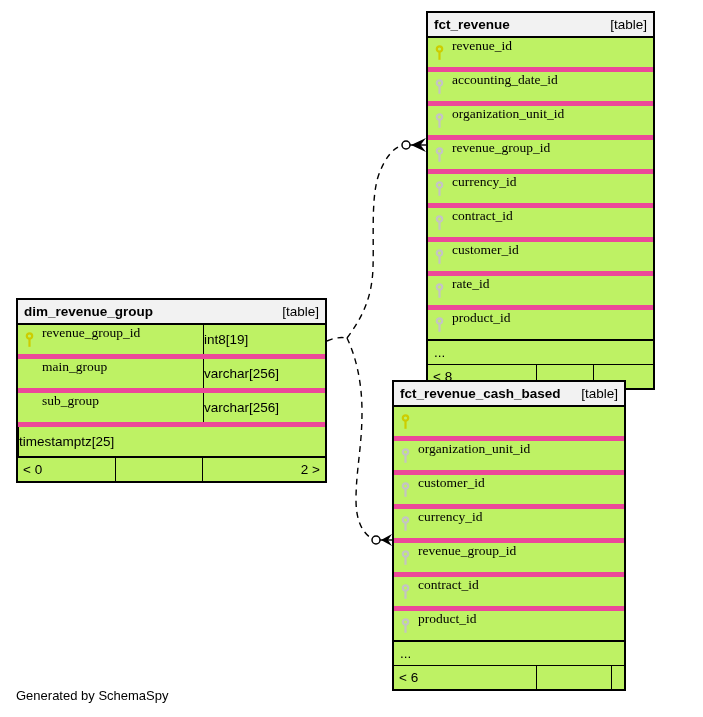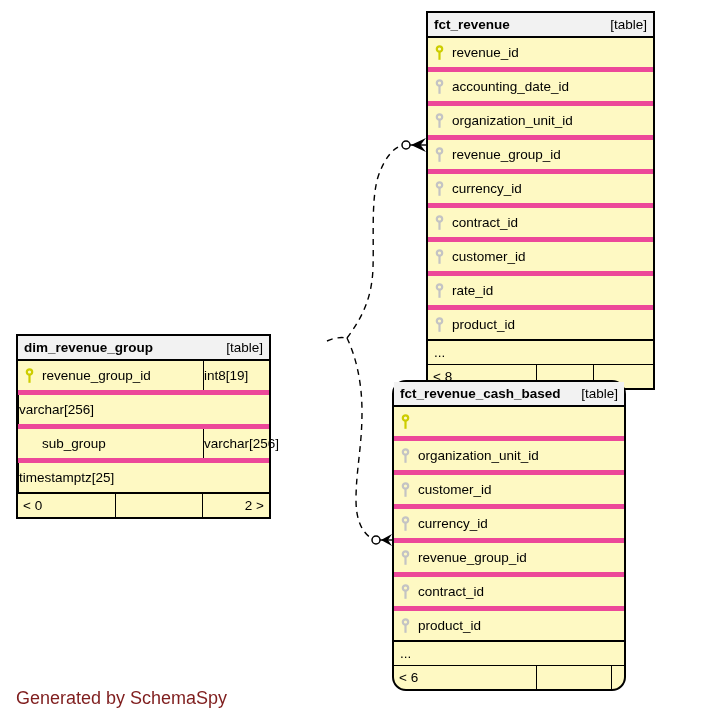--- a/index.html
+++ b/index.html
@@ -39,28 +39,28 @@
     stroke: #000;
     stroke-width: 1.5;
   }
   .rel-arrow {
     fill: #000;
     stroke: none;
   }
   .db-table {
     position: absolute;
     z-index: 2;
-    background: #fef9c3;
+    background: #bef264;
     border: 2px solid #000;
     font-size: 13.5px;
     box-sizing: border-box;
   }
   .t0 { left: 426px; top: 11px;  width: 229px; }
-  .t1 { left: 16px;  top: 298px; width: 255px; margin-top: 36px; }
-  .t2 { left: 392px; top: 380px; width: 234px; border-radius: 14px; }
+  .t1 { left: 16px;  top: 298px; width: 311px; }
+  .t2 { left: 392px; top: 380px; width: 234px; }
   .db-header {
     height: 23px;
     background: #f2f2f2;
     border-bottom: 2px solid #000;
     display: flex;
     align-items: center;
     justify-content: space-between;
     padding: 0 6px;
   }
   .tname { font-weight: bold; }
@@ -75,23 +75,23 @@
     width: 15px;
     margin-left: 7px;
     display: inline-flex;
     align-items: center;
     justify-content: flex-start;
     flex: 0 0 auto;
   }
   .col-name { padding-left: 2px; white-space: nowrap; }
   .cell-name {
     display: flex;
-    align-items: center;
     height: 100%;
     flex: 1;
+    font-family: Liberation Serif, serif;
   }
   .t1 .cell-name { flex: 0 0 185px; width: 185px; }
   .cell-type {
     flex: 1;
     height: 100%;
     border-left: 1px solid #000;
     display: flex;
     align-items: center;
     padding-left: 0;
     white-space: nowrap;
@@ -117,22 +117,22 @@
   .t0 .fc2 { width: 57px; }
   .t1 .fc1 { width: 98px; }
   .t1 .fc2 { width: 87px; }
   .t1 .fc3 { text-align: right; padding-right: 5px; }
   .t2 .fc1 { width: 143px; }
   .t2 .fc2 { width: 75px; }
   .footer-note {
     position: absolute;
     left: 16px;
     top: 688px;
-    font-size: 18px;
-    color: #7f1d1d;
+    font-size: 13px;
+    color: #000000;
     z-index: 2;
   }
 </style>
 </head>
 <body>
 
 <div class="canvas">
 
   <svg class="rel-layer" width="703" height="717">
     <path class="rel-dash" d="M 327 341 C 335 337.5 341 337 347 338"></path>
@@ -274,20 +274,24 @@
               <svg width="9" height="16" viewBox="0 0 9 16">
                 <circle cx="4.5" cy="4" r="2.7" fill="none" stroke="#cdcd00" stroke-width="2.2"></circle>
                 <path d="M4.5 6.7 L4.5 14.8" fill="none" stroke="#cdcd00" stroke-width="2.2"></path>
               </svg>
             </span>
             <span class="col-name">revenue_group_id</span>
           </span>
           <span class="cell-type">int8[19]</span>
         </div>
         <div class="db-row">
+          <span class="cell-name">
+            <span class="icon-wrap"></span>
+            <span class="col-name">main_group</span>
+          </span>
           <span class="cell-type">varchar[256]</span>
         </div>
         <div class="db-row">
           <span class="cell-name">
             <span class="icon-wrap"></span>
             <span class="col-name">sub_group</span>
           </span>
           <span class="cell-type">varchar[256]</span>
         </div>
         <div class="db-row">

